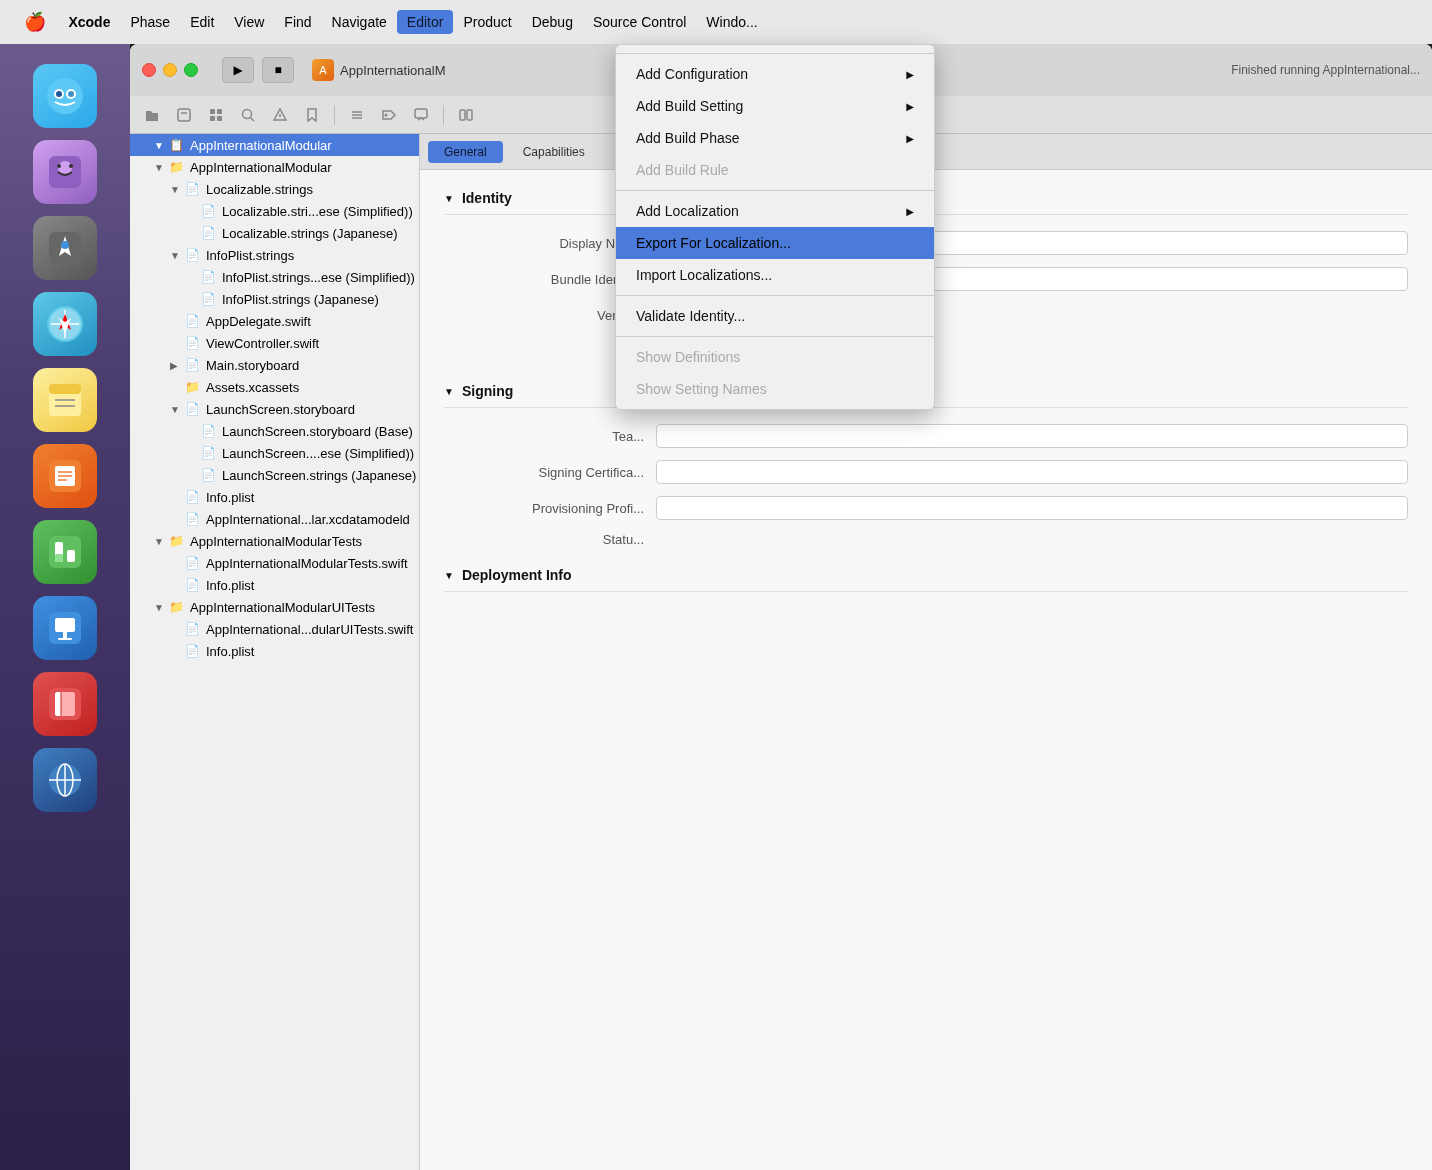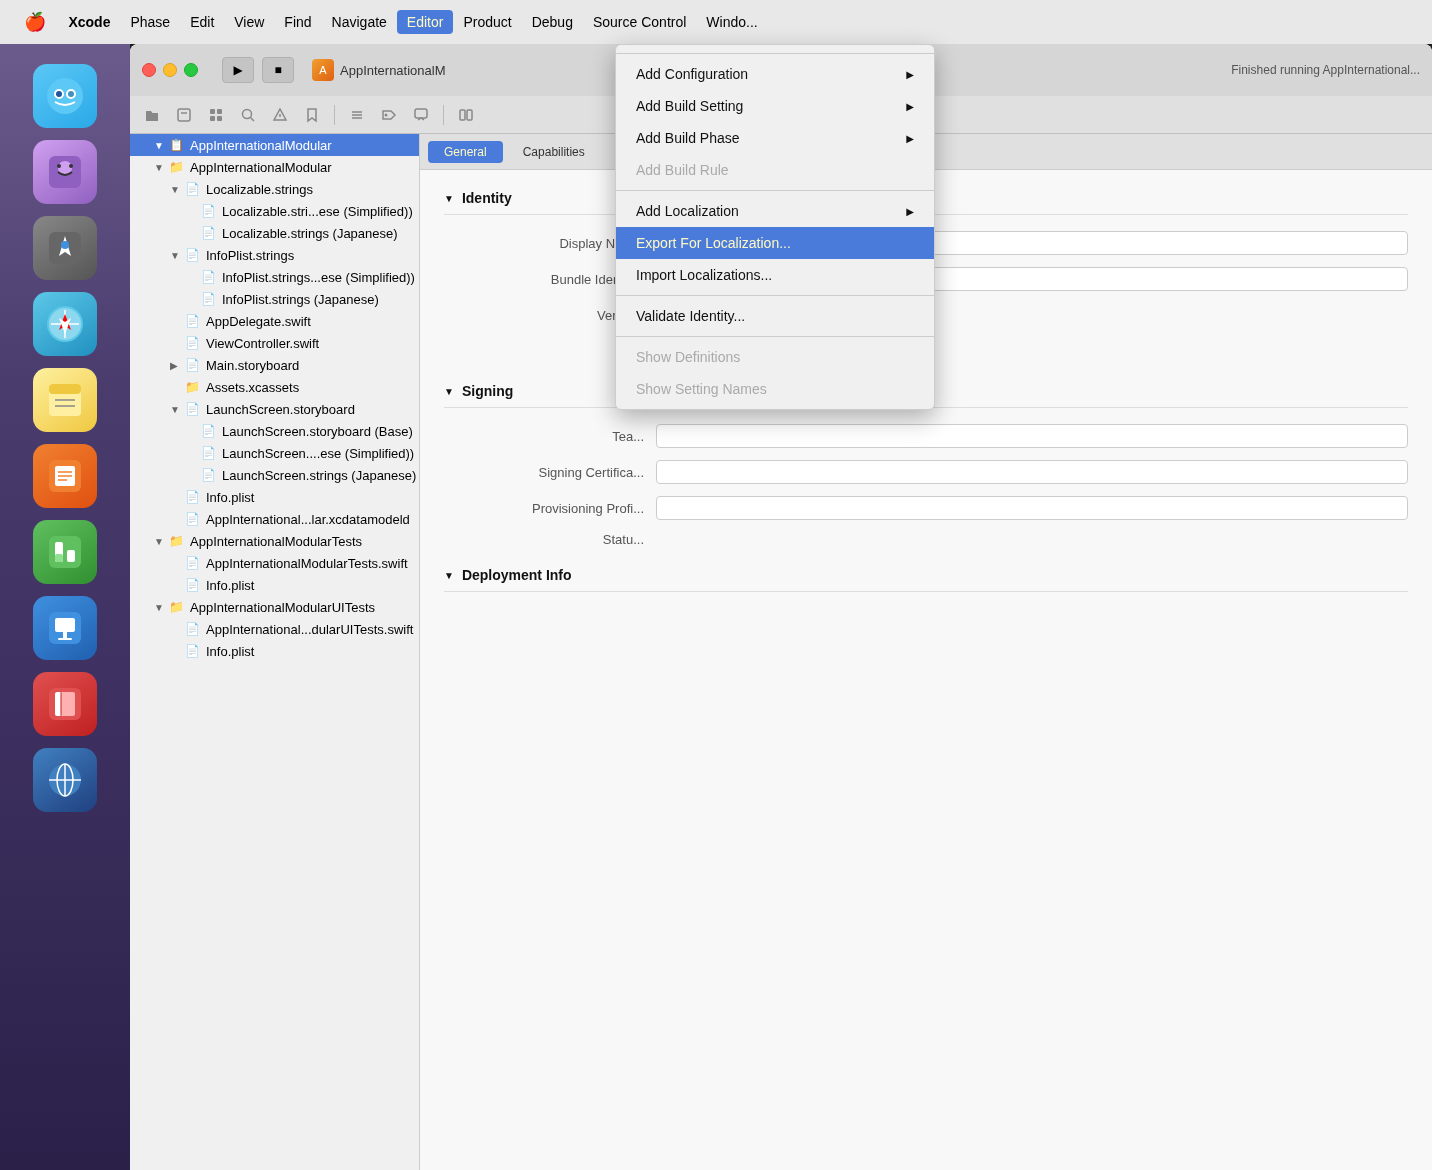--- a/index.html
+++ b/index.html
@@ -31,21 +31,21 @@
       cursor: pointer;
       border-radius: 4px;
       white-space: nowrap;
     }
     .menubar-item.apple {
       font-size: 18px;
       padding: 4px 12px;
     }
     .menubar-item.active {
       background: #4a7bdb;
-      color: #fef9c3;
+      color: #0f172a;
     }
     .menubar-item.bold {
       font-weight: 600;
     }
 
     
     .window {
       position: absolute;
       top: 44px; left: 130px;
       right: 0; bottom: 0;
@@ -278,21 +278,21 @@
     }
     .menu-item {
       padding: 6px 20px;
       cursor: pointer;
       color: #111;
       display: flex;
       align-items: center;
       justify-content: space-between;
       height: 32px;
     }
-    .menu-item.highlighted { background: #4a7bdb; color: #fef9c3; }
+    .menu-item.highlighted { background: #4a7bdb; color: #000000; }
     .menu-item.disabled { color: #aaa; cursor: default; }
     .menu-sep {
       height: 1px;
       background: #ccc;
       margin: 4px 0;
     }
     .menu-arrow { font-size: 10px; }
     .menu-item-label { flex: 1; }
   </style>
 </head>
@@ -683,21 +683,21 @@
         <span class="tree-indent"></span>
         <span class="tree-arrow"></span>
         <span class="tree-icon icon-plist">📄</span>
         <span class="tree-label">Info.plist</span>
       </div>
     </div>
 
     <div class="editor-area">
 
       <div style="height:36px; background:#e0e0e0; display:flex; align-items:center; border-bottom:1px solid #ccc; padding:0 8px; gap:4px;">
-        <div style="padding:4px 16px; font-size:12px; cursor:pointer; background:#4a7bdb; color:#fef9c3; border-radius:4px;">General</div>
+        <div style="padding:4px 16px; font-size:12px; cursor:pointer; background:#4a7bdb; color:#0f172a; border-radius:4px;">General</div>
         <div style="padding:4px 16px; font-size:12px; cursor:pointer; color:#333;">Capabilities</div>
         <div style="padding:4px 16px; font-size:12px; cursor:pointer; color:#333;">Resource T...</div>
       </div>
 
       <div class="project-editor">
         <div class="section-header">
           <span class="section-arrow">▼</span>
           <span>Identity</span>
         </div>
 

